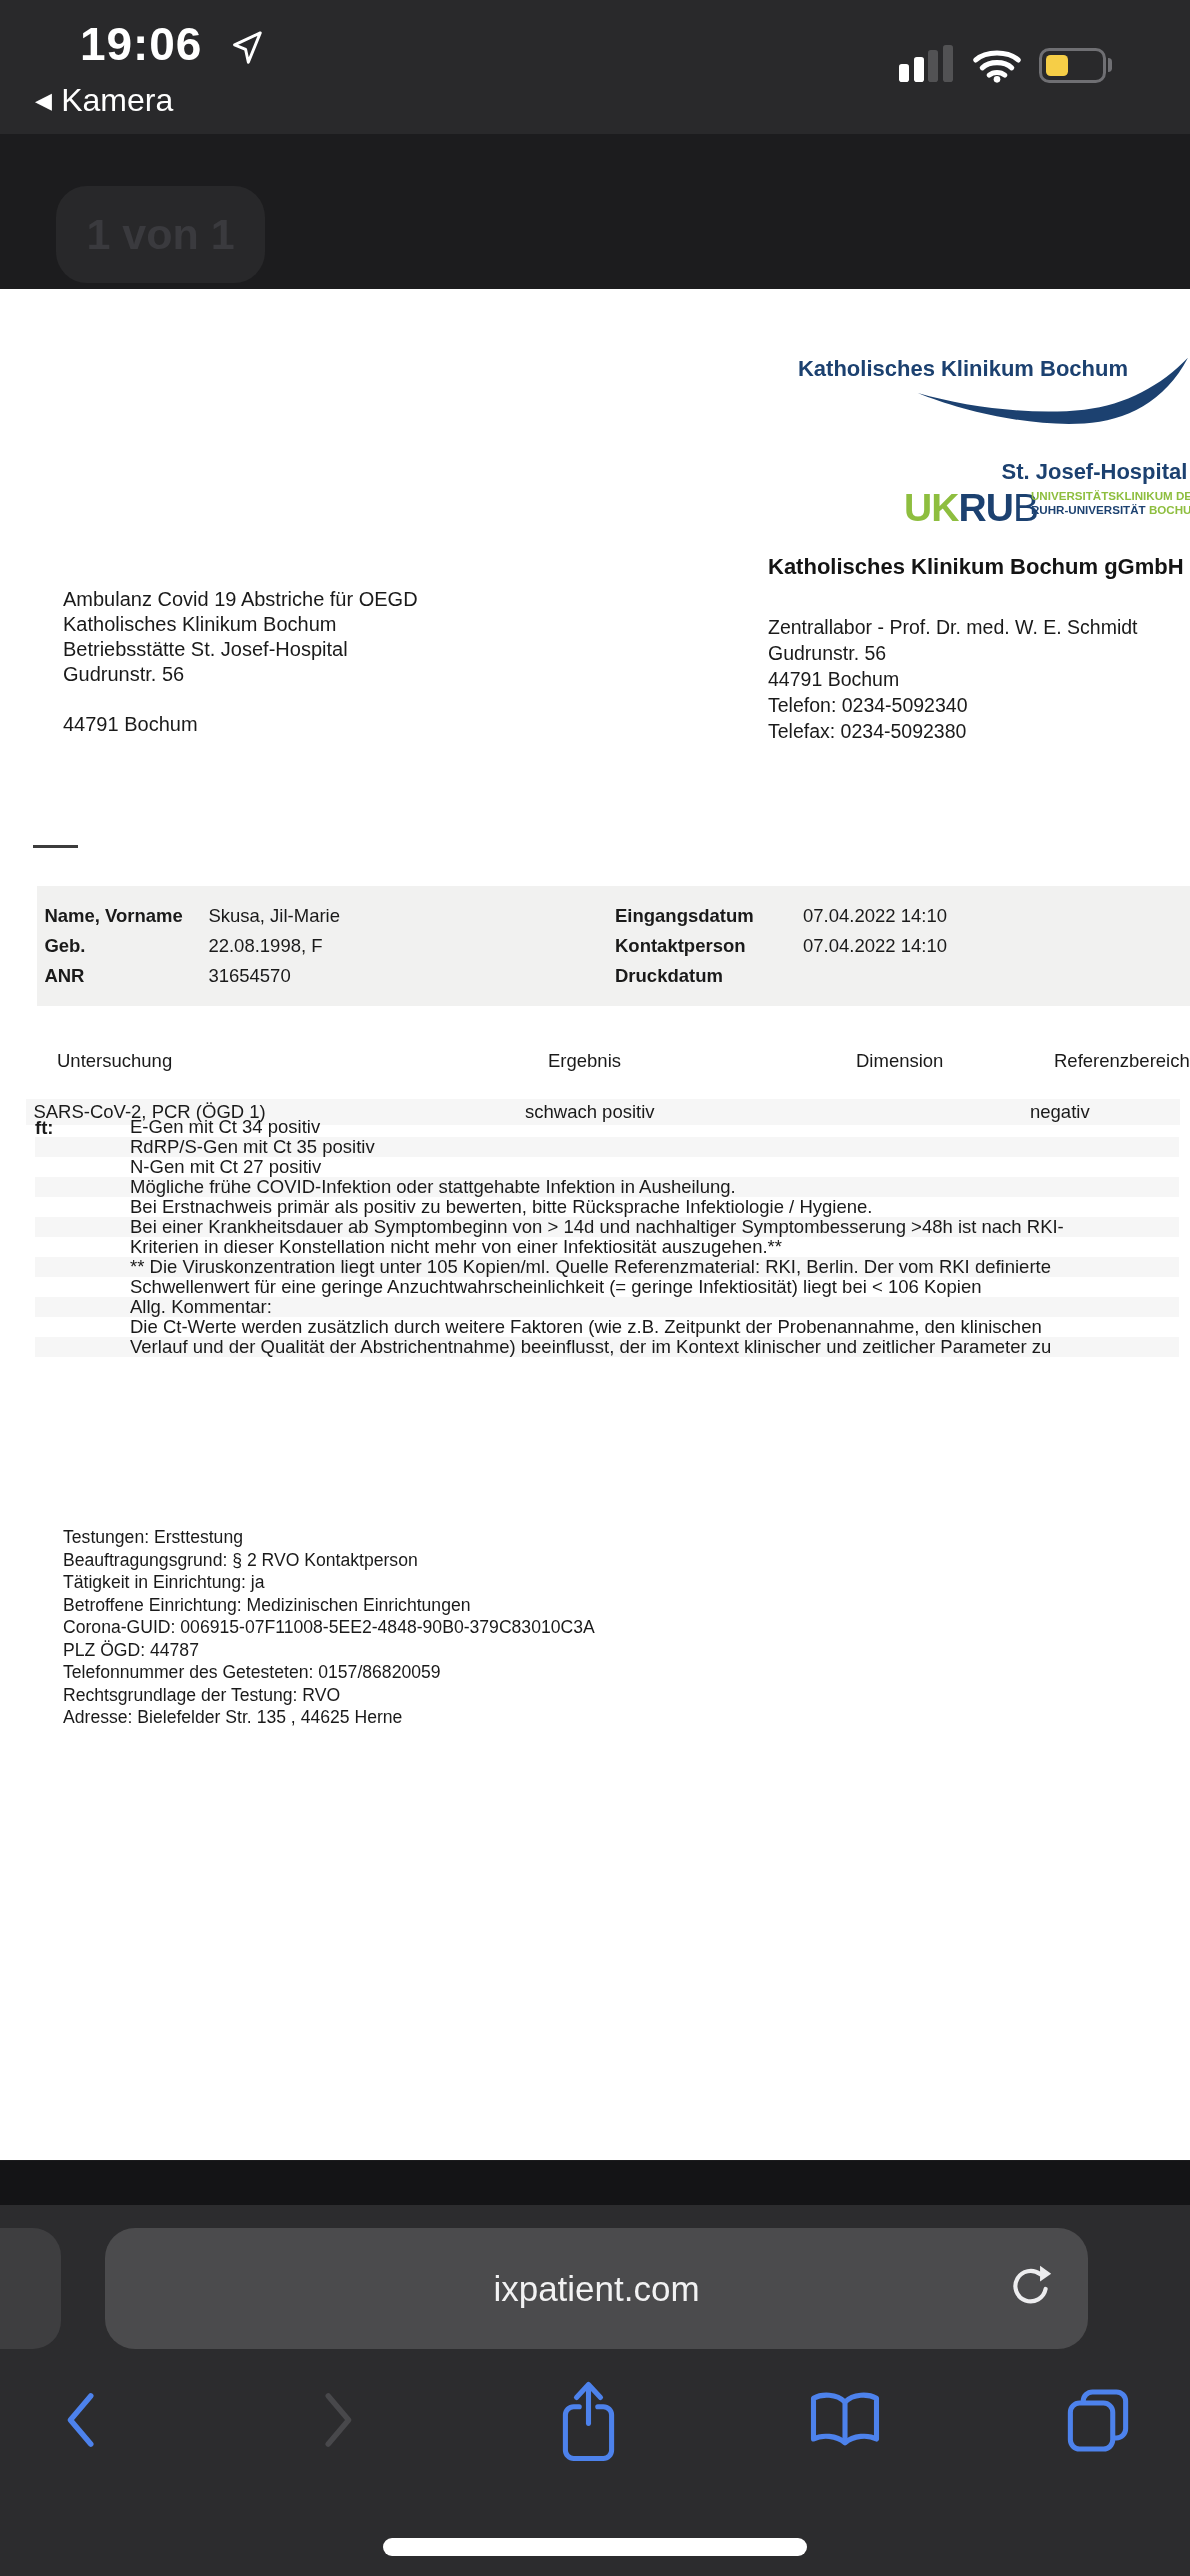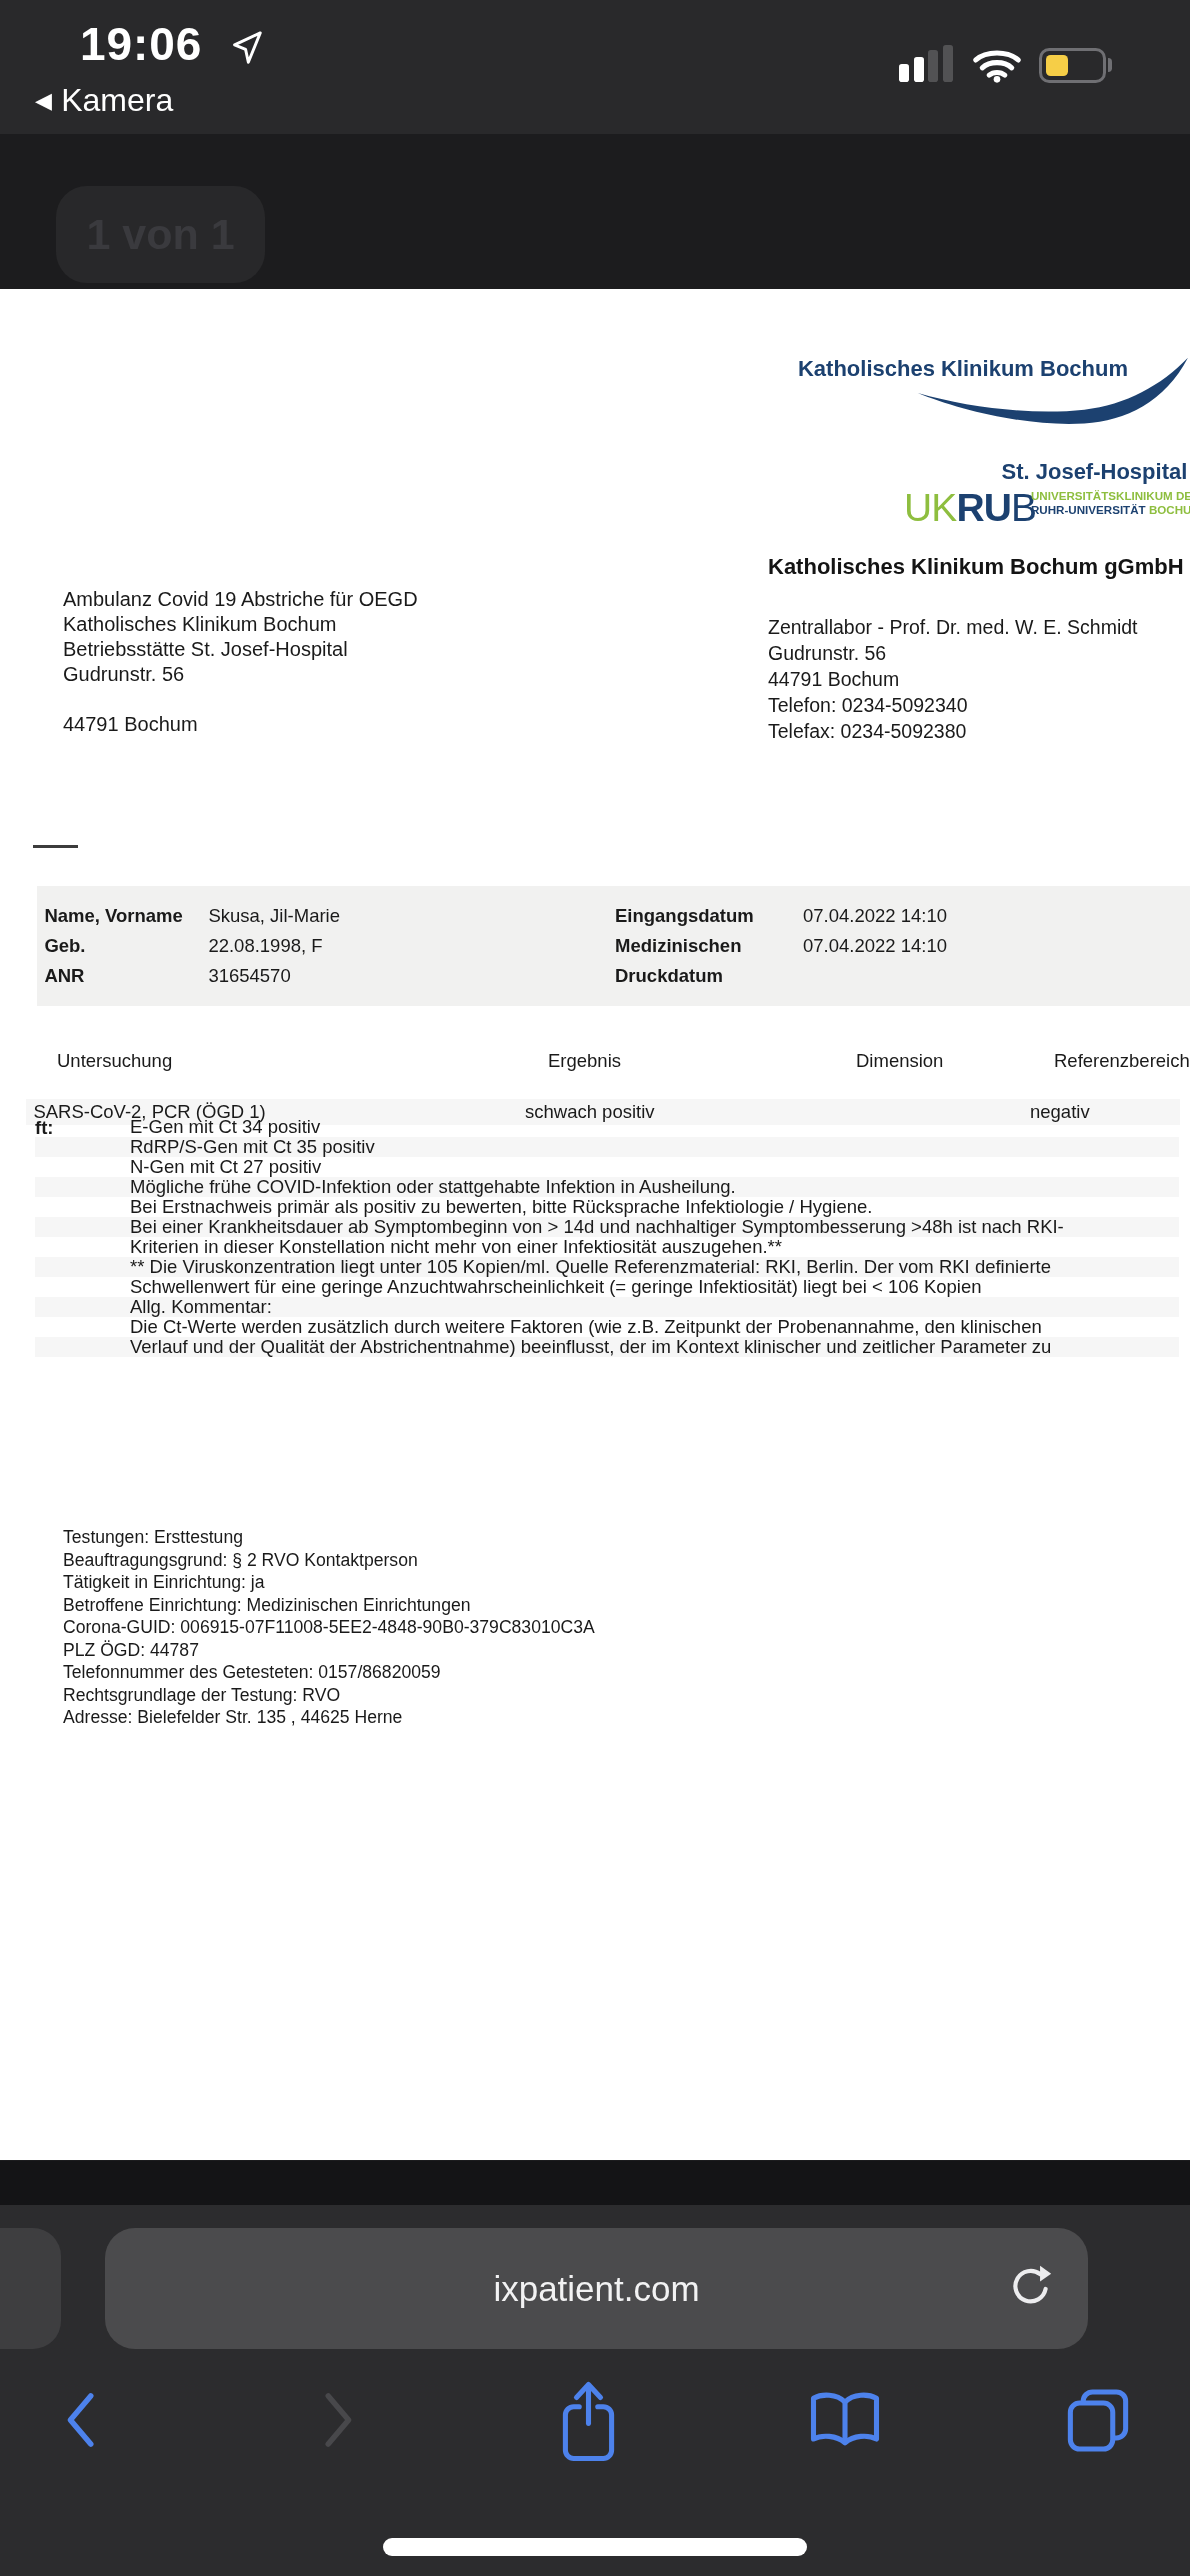--- a/index.html
+++ b/index.html
@@ -29,21 +29,21 @@
              display:flex;align-items:center;justify-content:center;}
 
   
   .doc{position:absolute;left:0;top:289px;width:1191px;height:1871px;background:#fff;color:#1a1a1a;}
   .navy{color:var(--navy,#1c4170);}
   .green{color:var(--green,#8ebe3f);}
   .brand{position:absolute;top:67px;right:63px;font-size:22px;font-weight:700;color:var(--navy,#1c4170);white-space:nowrap;}
   .swoosh{position:absolute;left:913px;top:67px;}
   .hospital{position:absolute;top:170px;right:3.7px;font-size:22px;font-weight:700;color:var(--navy,#1c4170);white-space:nowrap;}
   .ukrub{position:absolute;left:904px;top:197px;font-size:39px;letter-spacing:-0.9px;white-space:nowrap;}
-  .ukrub .uk{color:var(--green,#8ebe3f);font-weight:400;}
+  .ukrub .uk{color:var(--green,#8ebe3f);font-weight:700;}
   .ukrub .ru{color:var(--navy,#1c4170);font-weight:800;}
   .ukrub .b{color:var(--navy,#1c4170);font-weight:300;}
   .uni{position:absolute;left:1031px;top:200px;font-size:11.6px;font-weight:700;line-height:14.4px;white-space:nowrap;}
   .ggmbh{position:absolute;left:768px;top:265px;font-size:22px;font-weight:700;color:#141414;white-space:nowrap;}
   .sender{position:absolute;left:63px;top:298px;font-size:20px;line-height:25px;}
   .lab-block{position:absolute;left:768px;top:325px;font-size:19.5px;line-height:26px;}
   .aline{min-height:25px;white-space:nowrap;}
   .fold{position:absolute;left:33px;top:556px;width:45px;height:2.8px;background:#3c3c3c;}
 
   .pbox{position:absolute;left:37px;top:597px;width:1154px;height:120px;background:#f1f1f0;}
@@ -166,21 +166,21 @@
             <span class="pval">31654570</span>
           </div>
         </div>
       <div class="pcol pr">
 
       <div class="prow">
             <span class="plab">Eingangsdatum</span>
             <span class="pval">07.04.2022 14:10</span>
           </div>
           <div class="prow">
-            <span class="plab">Medizinischen</span>
+            <span class="plab">Kontaktperson</span>
             <span class="pval">07.04.2022 14:10</span>
           </div>
           <div class="prow">
             <span class="plab">Druckdatum</span>
             <span class="pval"></span>
           </div>
         </div>
     </div>
 
     <div class="rhead">

